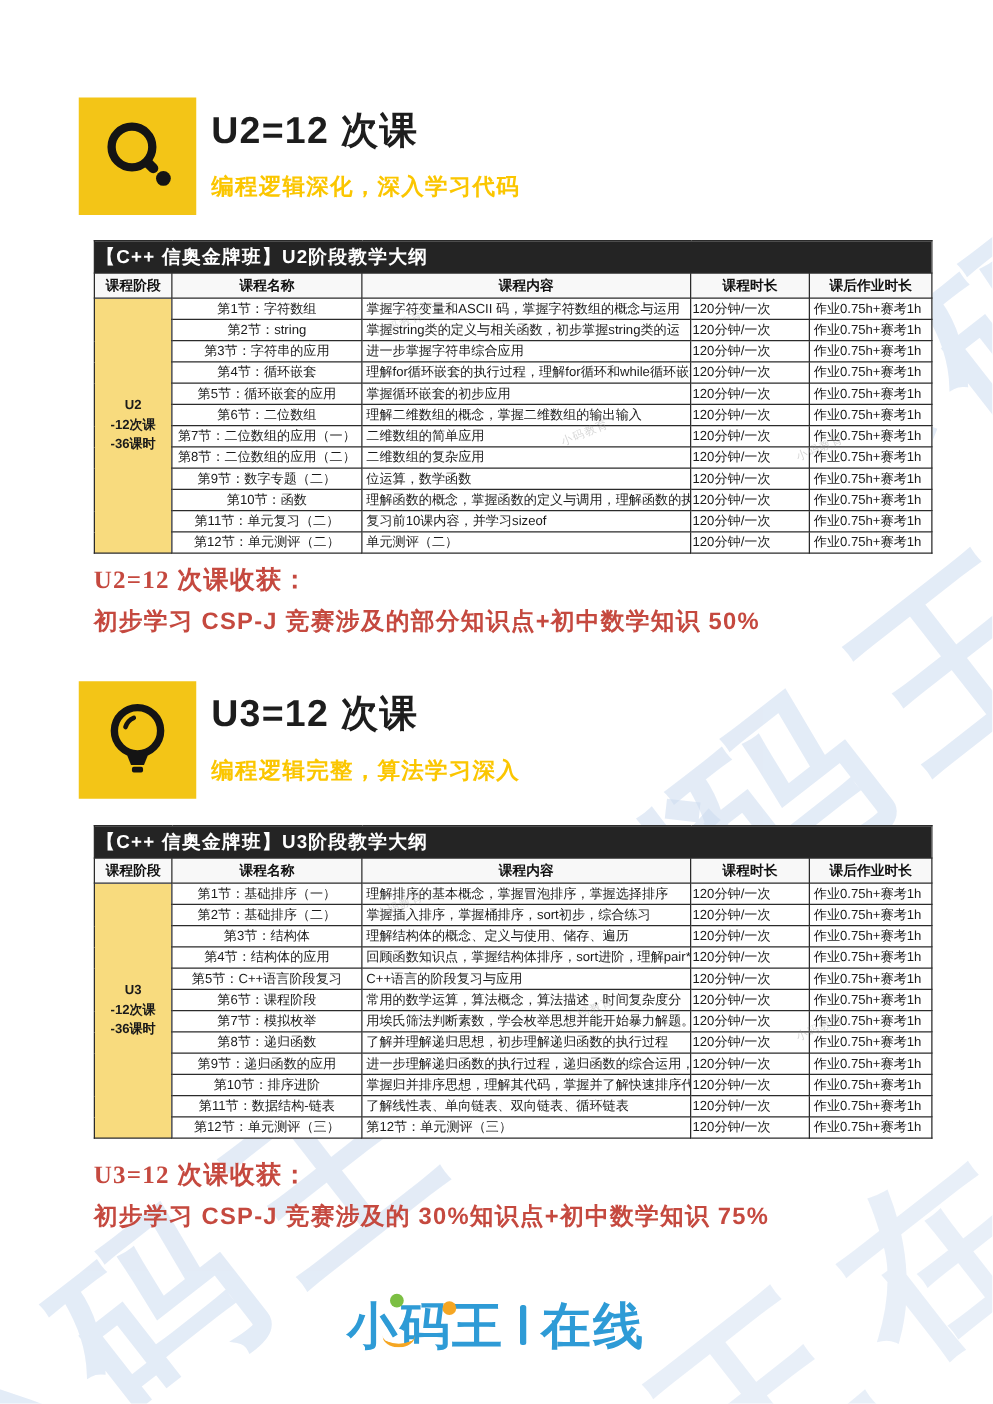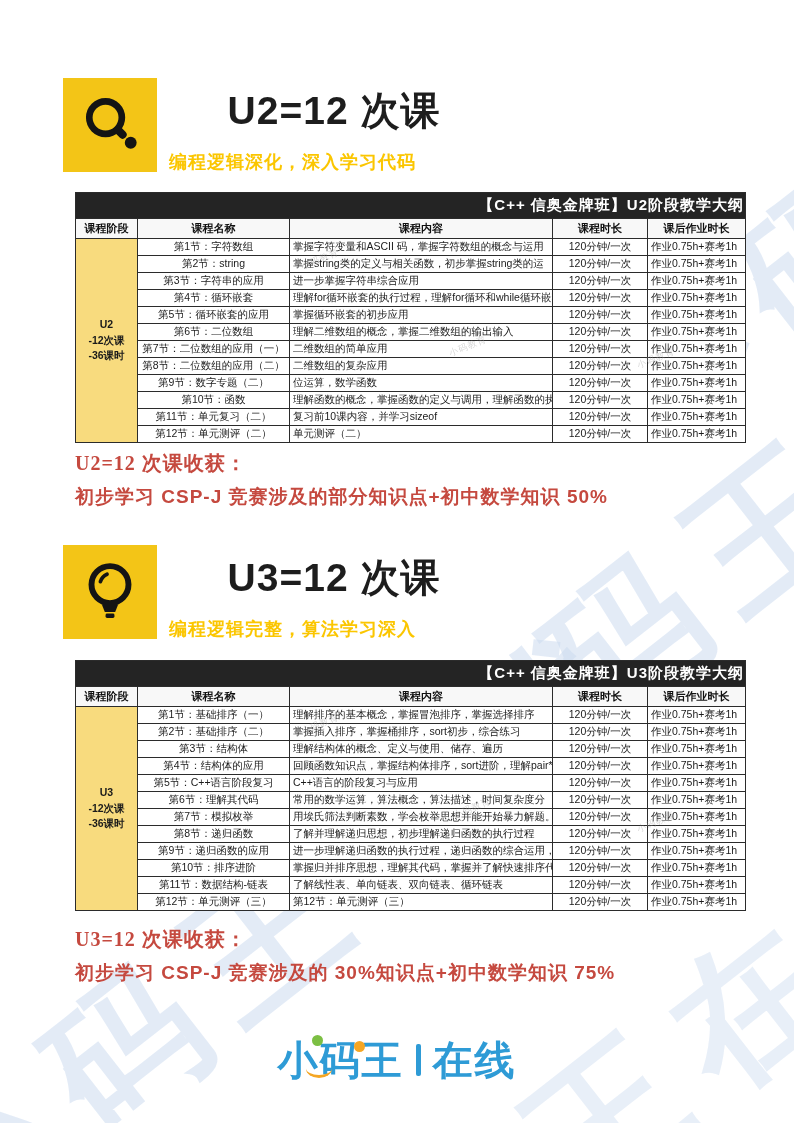--- a/index.html
+++ b/index.html
@@ -23,49 +23,49 @@
   }
   
   .section-head{position:absolute;left:63px;display:flex;z-index:2;}
   .icon-box{
     width:94px;height:94px;background:#F3C517;flex:0 0 auto;
     display:flex;align-items:center;justify-content:center;
   }
   .icon-box svg{width:74px;height:74px;}
   .head-text{margin-left:12px;width:330px;padding-top:6px;}
   .head-title{
-    font-size:39px;font-weight:900;color:#1d1d1d;text-align:center;letter-spacing:1px;
+    font-size:30px;font-weight:900;color:#1d1d1d;letter-spacing:1px;
   }
   .head-subtitle{
     margin-top:12px;font-size:18px;font-weight:900;color:#FBC600;letter-spacing:1px;white-space:nowrap;
   }
   
   .course-table{
     position:absolute;left:75px;width:670px;border-collapse:collapse;table-layout:fixed;
     z-index:2;background:#fff;
   }
   .course-table th,.course-table td{
     border:1px solid #2b2b2b;overflow:hidden;white-space:nowrap;
   }
   .tbl-title{
     background:#242424;color:#ffffff;font-size:15px;font-weight:bold;
-    text-align:right;height:23px;letter-spacing:1px;
+    text-align:left;height:23px;letter-spacing:1px;
   }
   .col-head th{
     background:#f8f8f8;font-size:11px;font-weight:bold;text-align:center;height:17px;color:#111;
   }
   .course-table tbody tr{height:17px;}
   .course-table tbody td{font-size:10.5px;color:#1a1a1a;}
   .stage-cell{
     background:#F8DB7E;text-align:center;font-weight:bold;font-size:11px;vertical-align:middle;
     white-space:normal;line-height:1.5;
   }
   .cell-name{text-align:center;}
   .cell-content{text-align:left;padding:0 3px;}
-  .cell-duration{text-align:center;}
+  .cell-duration{}
   .cell-homework{text-align:left;padding:0 3px;}
   
   .gains{position:absolute;left:75px;z-index:2;color:#C5493F;font-weight:900;}
   .gain-title{font-size:20px;letter-spacing:1px;font-family:Liberation Serif, serif;}
   .gain-text{font-size:19px;margin-top:7px;letter-spacing:1px;white-space:nowrap;}
   
   .footer-logo{
     position:absolute;left:0;top:1033px;width:794px;text-align:center;z-index:2;
   }
   .logo-inner{position:relative;display:inline-block;}
@@ -291,21 +291,21 @@
           <td class="cell-duration">120分钟/一次</td>
           <td class="cell-homework">作业0.75h+赛考1h</td>
         </tr>
         <tr>
           <td class="cell-name">第5节：C++语言阶段复习</td>
           <td class="cell-content">C++语言的阶段复习与应用</td>
           <td class="cell-duration">120分钟/一次</td>
           <td class="cell-homework">作业0.75h+赛考1h</td>
         </tr>
         <tr>
-          <td class="cell-name">第6节：理解其代码</td>
+          <td class="cell-name">第6节：课程阶段</td>
           <td class="cell-content">常用的数学运算，算法概念，算法描述，时间复杂度分</td>
           <td class="cell-duration">120分钟/一次</td>
           <td class="cell-homework">作业0.75h+赛考1h</td>
         </tr>
         <tr>
           <td class="cell-name">第7节：模拟枚举</td>
           <td class="cell-content">用埃氏筛法判断素数，学会枚举思想并能开始暴力解题。</td>
           <td class="cell-duration">120分钟/一次</td>
           <td class="cell-homework">作业0.75h+赛考1h</td>
         </tr>

